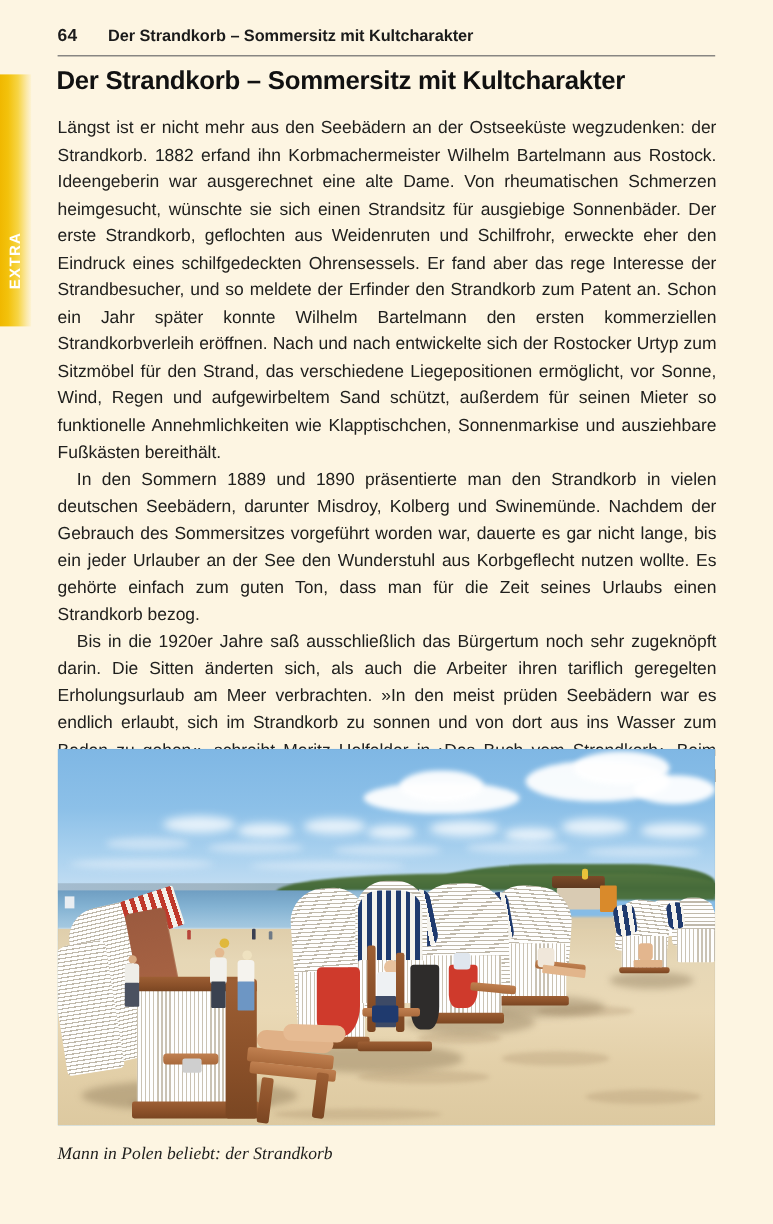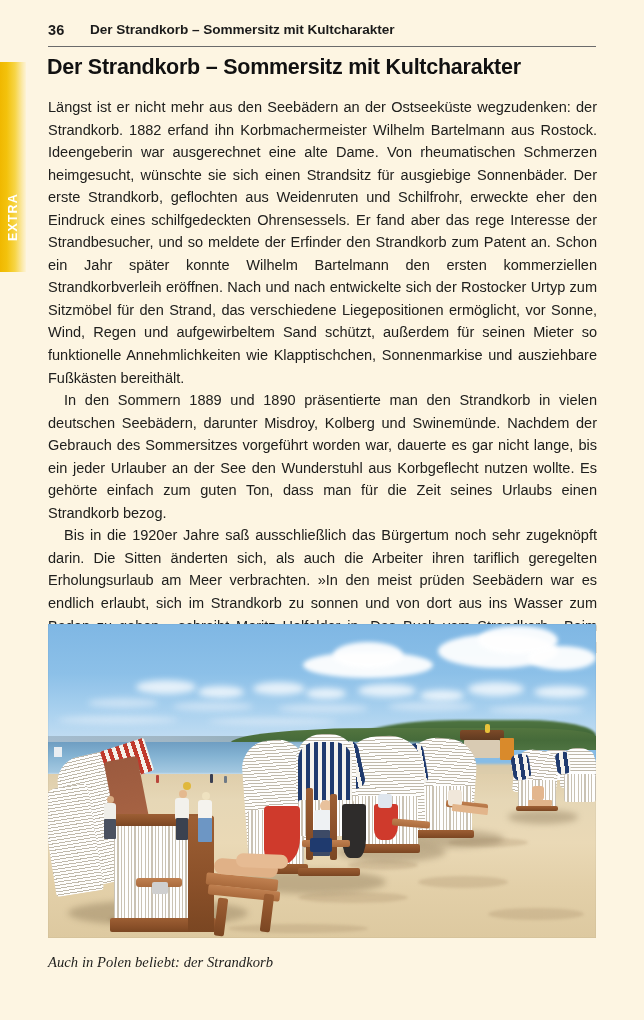--- a/index.html
+++ b/index.html
@@ -285,21 +285,21 @@
 </head>
 <body>
 
 <div class="page">
 
   <div class="extra-tab">
     <div class="extra-tab-label">EXTRA</div>
   </div>
 
   <div class="header">
-    <span class="folio">36</span>
+    <span class="folio">64</span>
     <span class="running-head">Der Strandkorb – Sommersitz mit Kultcharakter</span>
   </div>
 
   <h1 class="title">Der Strandkorb – Sommersitz mit Kultcharakter</h1>
 
   <div class="body-col">
     <p>Längst ist er nicht mehr aus den Seebädern an der Ostseeküste wegzudenken: der Strandkorb. 1882 erfand ihn Korbmachermeister Wilhelm Bartelmann aus Rostock. Ideengeberin war ausgerechnet eine alte Dame. Von rheumatischen Schmerzen heimgesucht, wünschte sie sich einen Strandsitz für ausgiebige Sonnenbäder. Der erste Strandkorb, geflochten aus Weidenruten und Schilfrohr, erweckte eher den Eindruck eines schilfgedeckten Ohrensessels. Er fand aber das rege Interesse der Strandbesucher, und so meldete der Erfinder den Strandkorb zum Patent an. Schon ein Jahr später konnte Wilhelm Bartelmann den ersten kommerziellen Strandkorbverleih eröffnen. Nach und nach entwickelte sich der Rostocker Urtyp zum Sitzmöbel für den Strand, das verschiedene Liegepositionen ermöglicht, vor Sonne, Wind, Regen und aufgewirbeltem Sand schützt, außerdem für seinen Mieter so funktionelle Annehmlichkeiten wie Klapptischchen, Sonnenmarkise und ausziehbare Fußkästen bereithält.</p>
     <p class="indent">In den Sommern 1889 und 1890 präsentierte man den Strandkorb in vielen deutschen Seebädern, darunter Misdroy, Kolberg und Swinemünde. Nachdem der Gebrauch des Sommersitzes vorgeführt worden war, dauerte es gar nicht lange, bis ein jeder Urlauber an der See den Wunderstuhl aus Korbgeflecht nutzen wollte. Es gehörte einfach zum guten Ton, dass man für die Zeit seines Urlaubs einen Strandkorb bezog.</p>
     <p class="indent">Bis in die 1920er Jahre saß ausschließlich das Bürgertum noch sehr zugeknöpft darin. Die Sitten änderten sich, als auch die Arbeiter ihren tariflich geregelten Erholungsurlaub am Meer verbrachten. »In den meist prüden Seebädern war es endlich erlaubt, sich im Strandkorb zu sonnen und von dort aus ins Wasser zum Baden zu gehen«, schreibt Moritz Holfelder in ›Das Buch vom Strandkorb‹. Beim Schriftsteller Thomas Mann war der Strandkorb noch aus ganz anderem Grund attraktiv: »Mein Arbeitsplatz, der herrlichste, den ich kenne, liegt einsam. Aber</p>
   </div>
@@ -477,15 +477,15 @@
       <div class="person">
         <div class="p-head" style="left:59px;top:172px;width:7px;height:7px;background:#d8ac84;"></div>
         <div class="p-top" style="left:56px;top:179px;width:12px;height:18px;background:#efeee9;"></div>
         <div class="p-leg" style="left:56px;top:195px;width:12px;height:20px;background:#4a5160;"></div>
       </div>
 
       <div style="position:absolute;inset:0;box-shadow:inset 0 0 0 0.5px rgba(0,0,0,.06);"></div>
     </div>
   </div>
 
-  <div class="caption">Auch in Polen beliebt: der Strandkorb</div>
+  <div class="caption">Mann in Polen beliebt: der Strandkorb</div>
 
 </div>
 
 </body></html>

